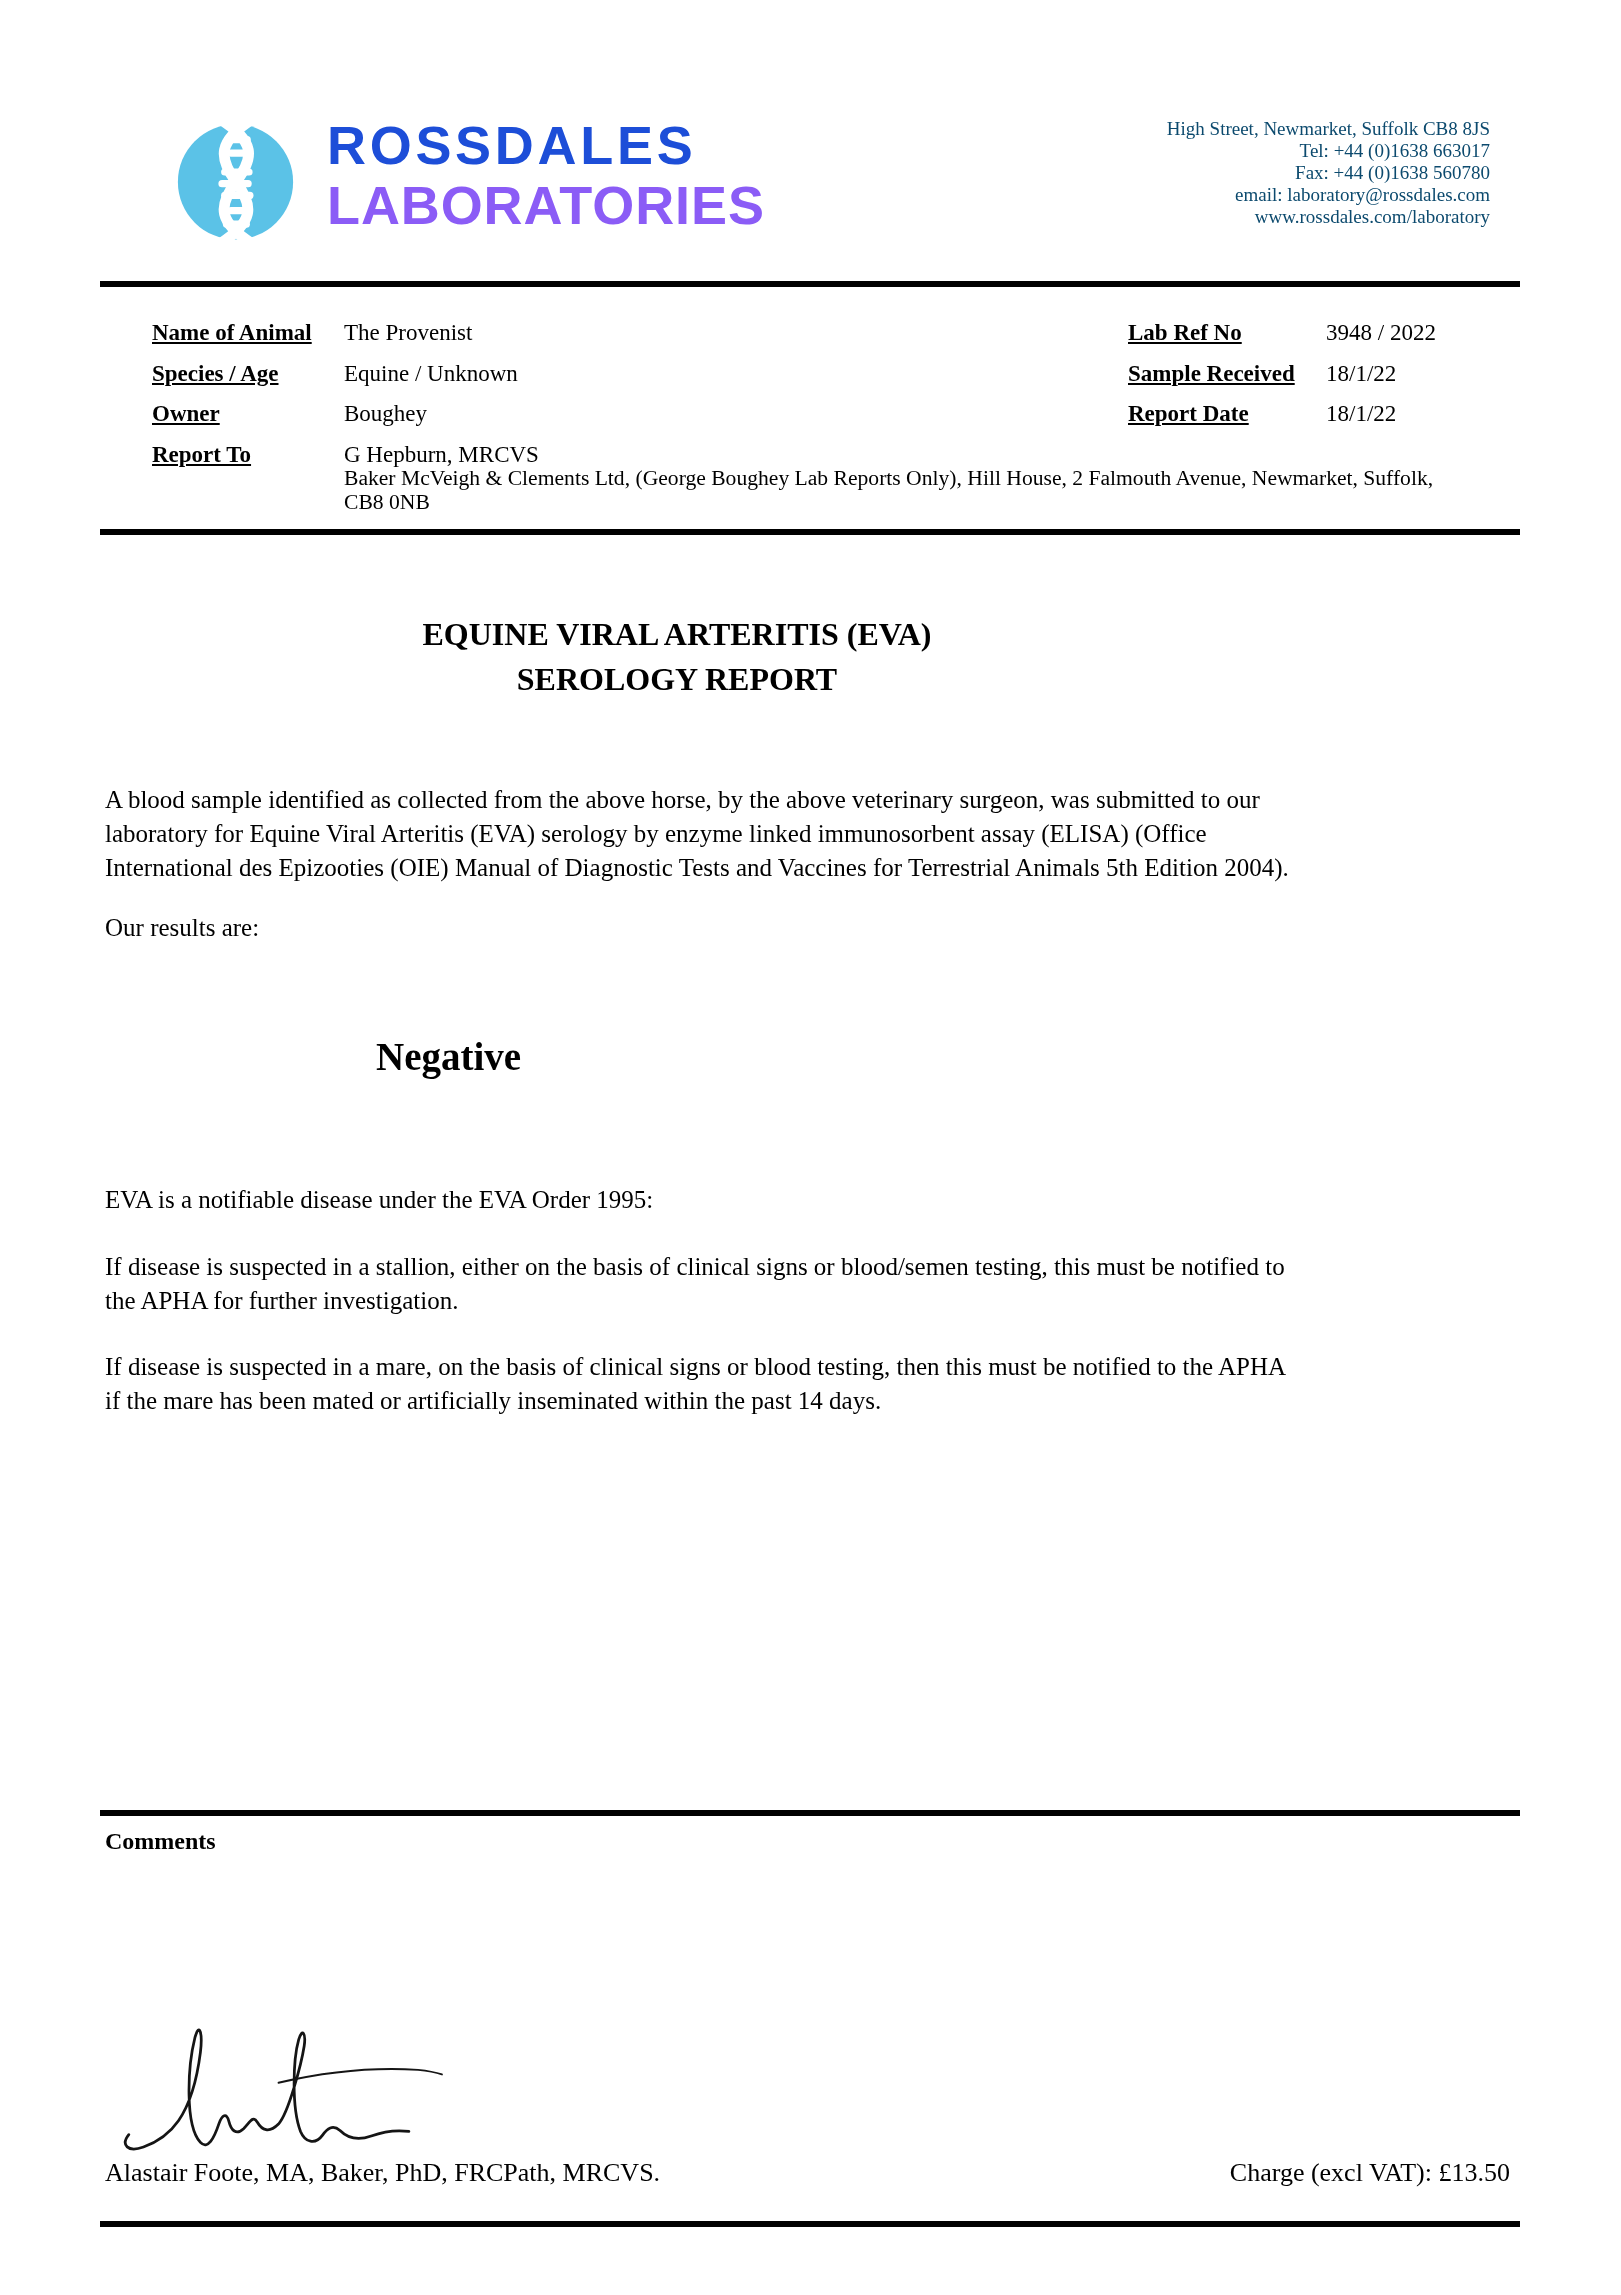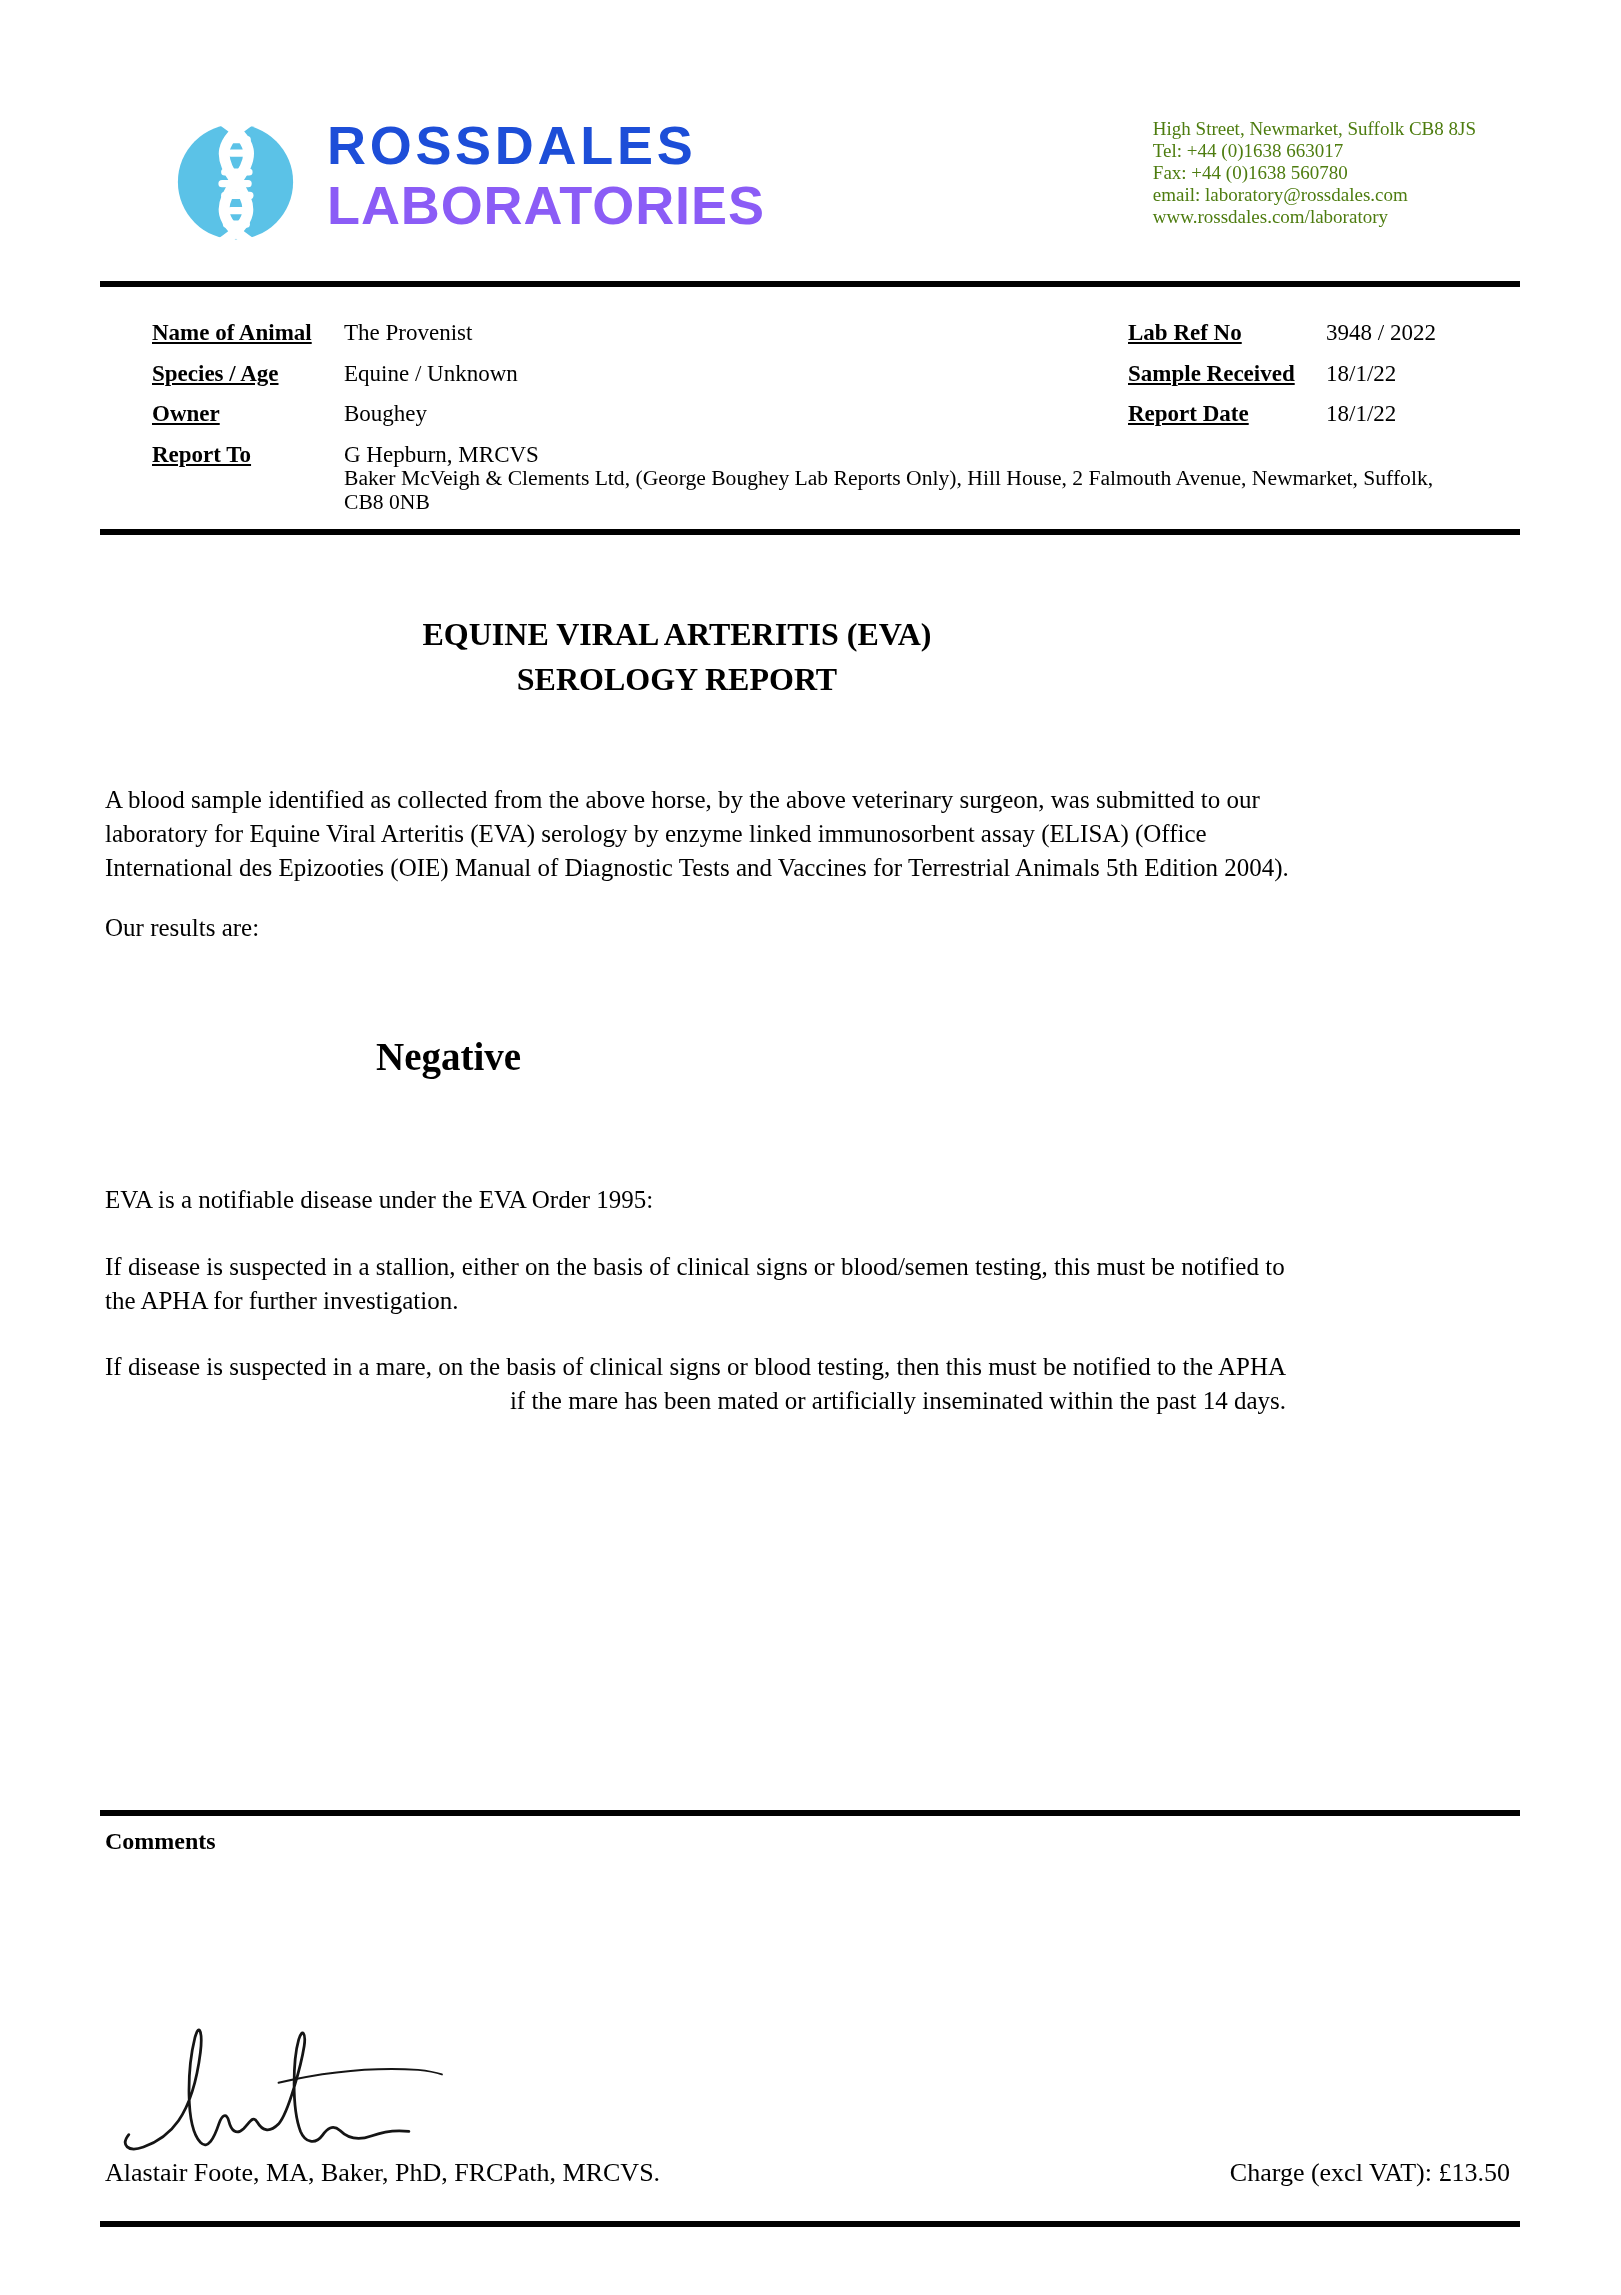--- a/index.html
+++ b/index.html
@@ -5,21 +5,21 @@
   html,body{margin:0;padding:0;}
   body{
     width:1622px;height:2295px;position:relative;background:#ffffff;
     font-family:"Liberation Serif", serif;color:#000;overflow:hidden;
   }
   .rule{position:absolute;left:100px;width:1420px;height:6px;background:#000;}
   
   .brand-line{position:absolute;font-family:"Liberation Sans",sans-serif;font-weight:700;font-size:54px;line-height:55px;white-space:nowrap;}
   .brand-top{left:327px;top:118px;letter-spacing:3.7px;color:#1d4ed8;}
   .brand-bottom{left:327px;top:178px;letter-spacing:0.9px;color:#8b5cf6;}
-  .contact{position:absolute;right:146px;top:118px;font-size:19px;line-height:22px;color:#4d7c0f;}
+  .contact{position:absolute;right:132px;top:118px;text-align:right;font-size:19px;line-height:22px;color:#0c4a6e;}
   .contact div{white-space:nowrap;}
   
   .dl{position:absolute;font-size:23px;line-height:24px;white-space:nowrap;}
   .lbl{font-weight:700;text-decoration:underline;}
   .col-l-label{left:152px;}
   .col-l-value{left:344px;}
   .col-r-label{left:1128px;}
   .col-r-value{left:1326px;}
   .r1{top:321px;} .r2{top:362px;} .r3{top:402px;} .r4{top:443px;}
   .r4b{top:466px;} .r4c{top:490px;}
@@ -110,21 +110,21 @@
 
 <div class="para body-line" style="top:1183px;">EVA is a notifiable disease under the EVA Order 1995:</div>
 
 <div class="para" style="top:1250px;">
   <div class="body-line" style="line-height:34px;">If disease is suspected in a stallion, either on the basis of clinical signs or blood/semen testing, this must be notified to</div>
   <div class="body-line" style="line-height:34px;">the APHA for further investigation.</div>
 </div>
 
 <div class="para" style="top:1350px;">
   <div class="body-line" style="line-height:34px;">If disease is suspected in a mare, on the basis of clinical signs or blood testing, then this must be notified to the APHA</div>
-  <div class="body-line" style="line-height:34px;text-align:right;">if the mare has been mated or artificially inseminated within the past 14 days.</div>
+  <div class="body-line" style="line-height:34px;">if the mare has been mated or artificially inseminated within the past 14 days.</div>
 </div>
 
 <div class="rule" style="top:1810px;"></div>
 <div class="comments-h">Comments</div>
 
 <div class="sig">
   <svg width="349" height="138" viewBox="0 0 760 300">
     <g fill="none" stroke="#151515" stroke-width="6" stroke-linecap="round">
       <path d="M30,245 C12,268 28,284 62,272 C118,252 168,208 186,66 C191,24 184,-2 174,34 C158,98 152,225 186,262 C202,279 216,252 226,222 C233,202 243,196 248,216 C253,236 264,247 280,232 C294,218 300,202 310,218 C320,235 335,243 356,222 C378,198 406,90 412,52 C416,24 408,12 400,38 C388,80 384,186 404,238 C414,262 436,268 452,246 C462,232 474,222 490,236 C506,252 530,258 558,248 C585,238 610,234 640,238"></path>
       <path d="M356,132 C460,108 570,98 660,104 C680,106 700,110 712,114" stroke-width="4"></path>

